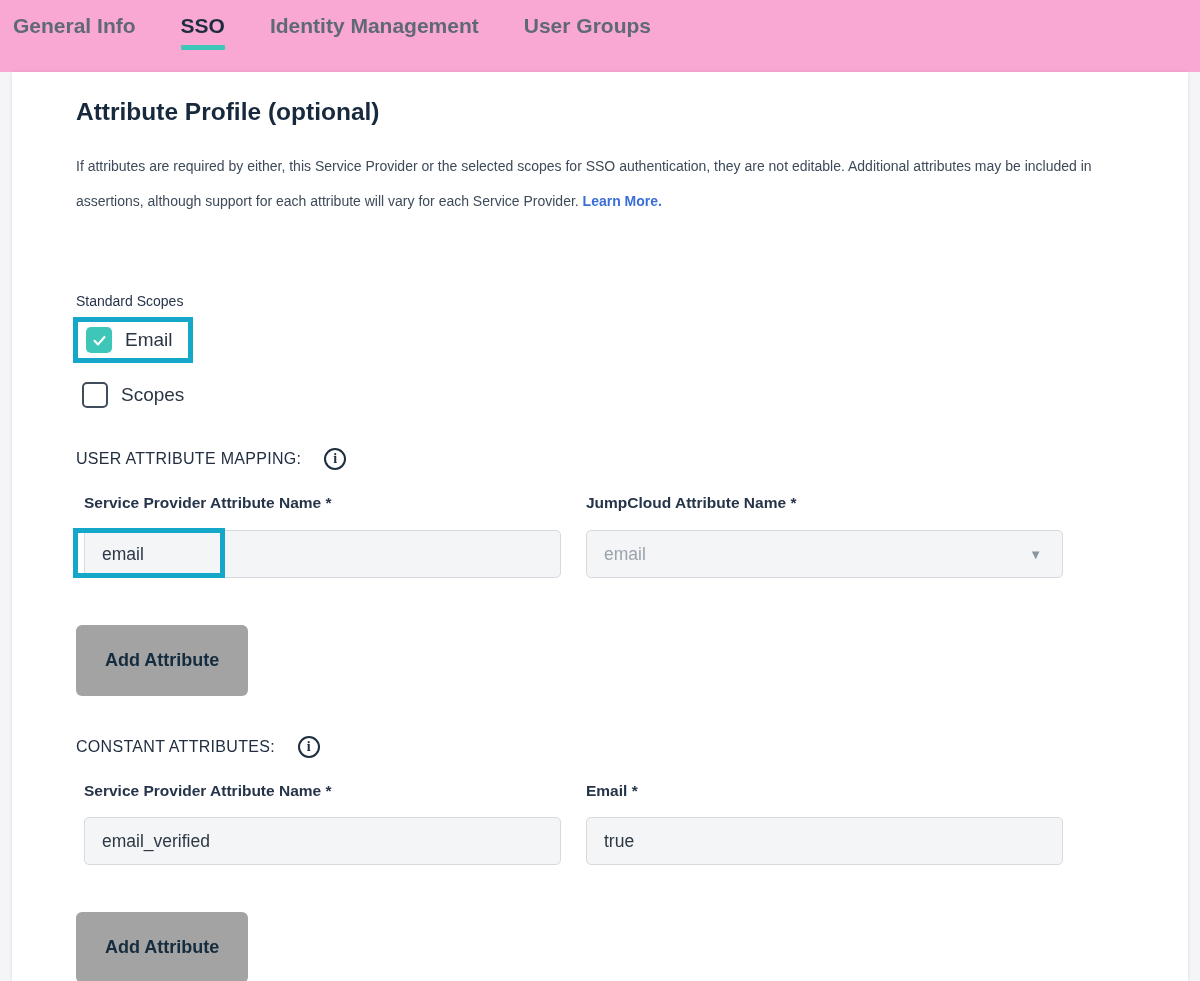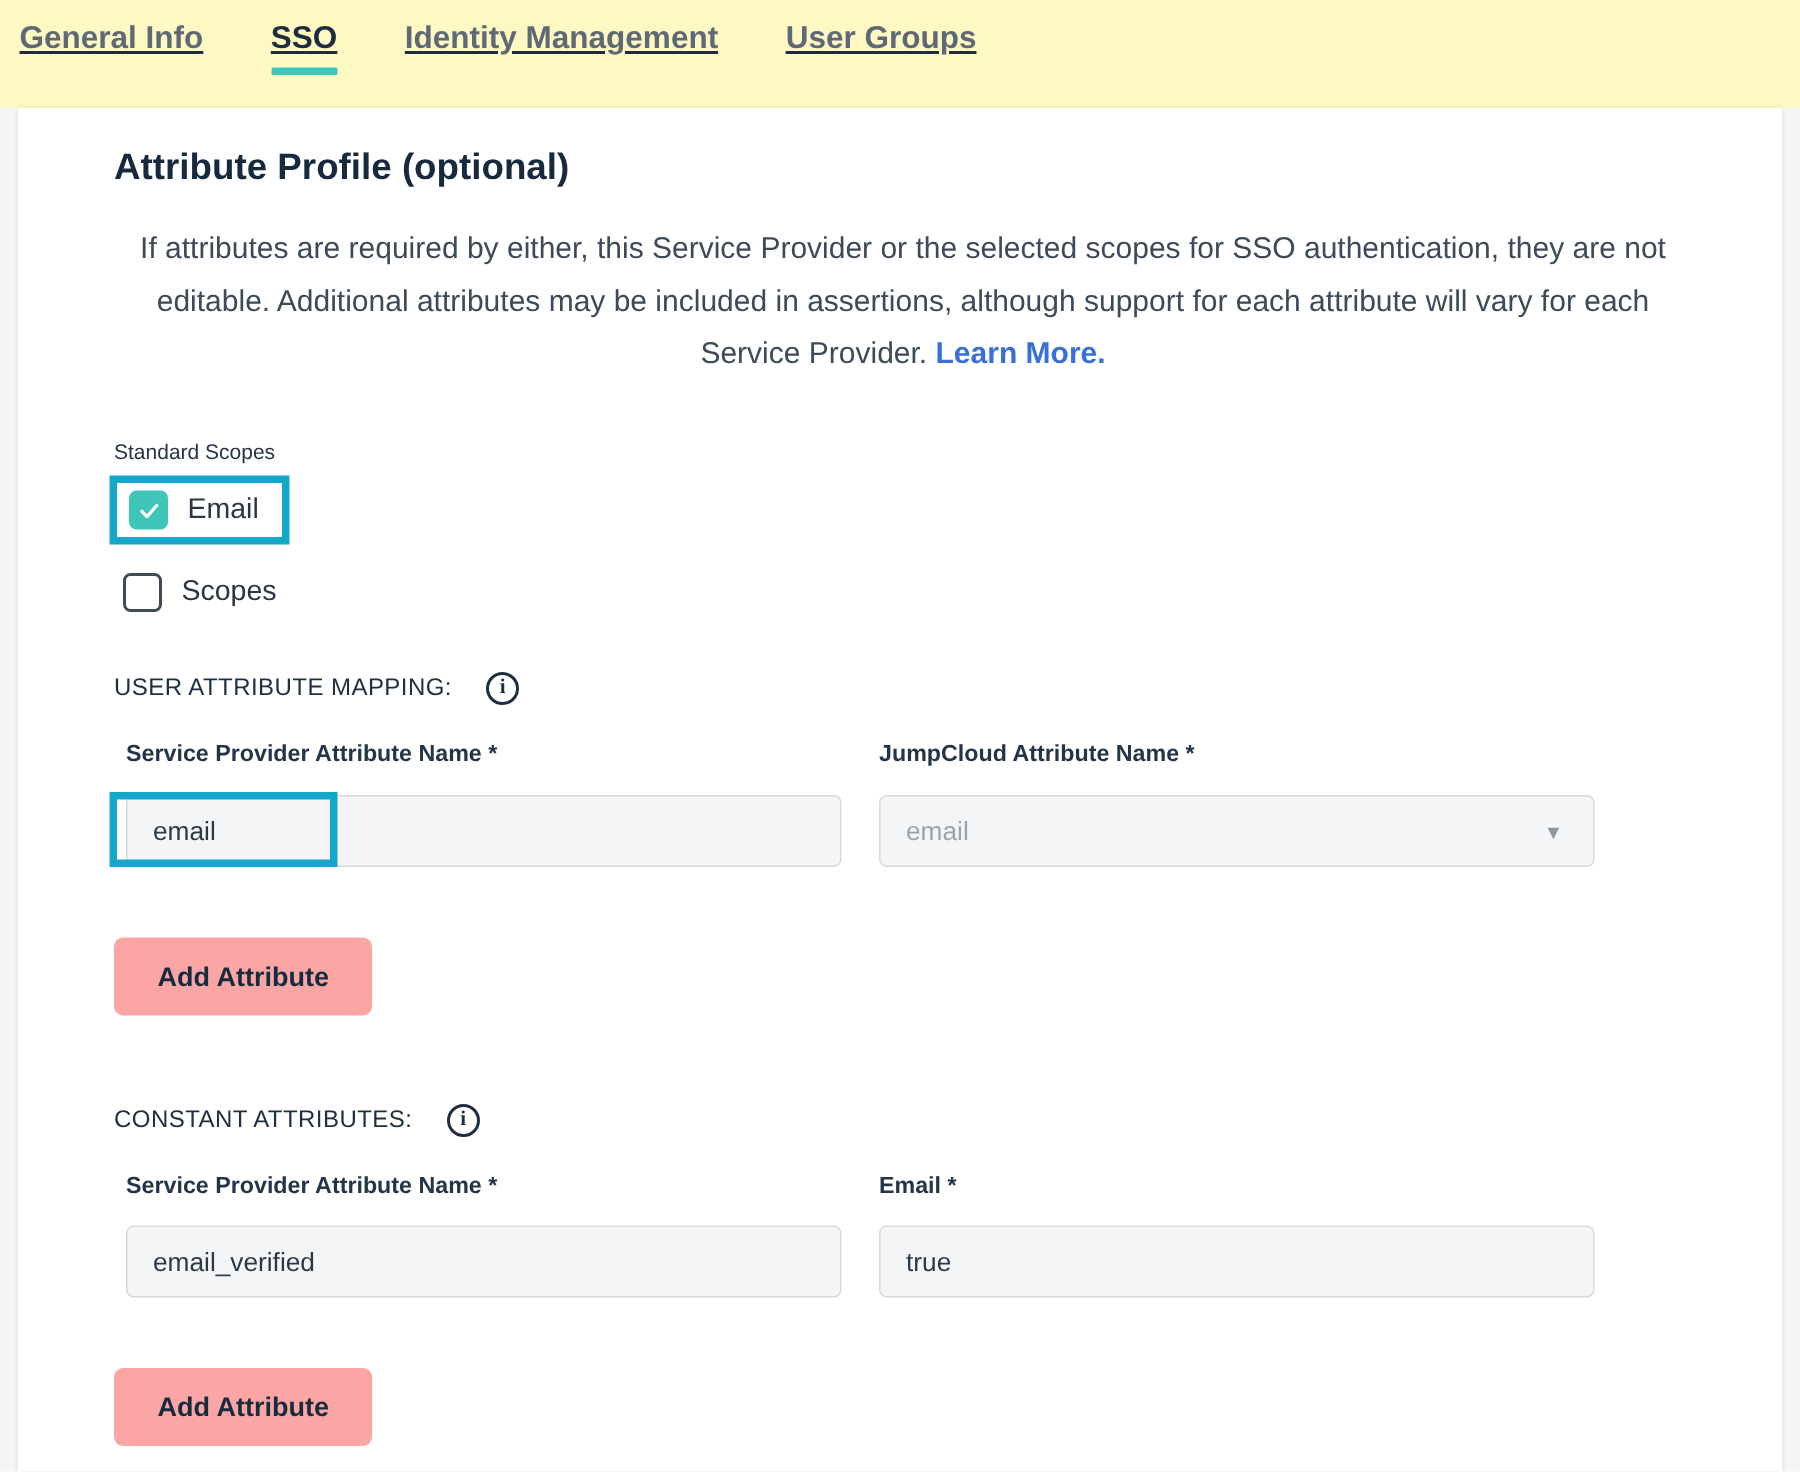--- a/index.html
+++ b/index.html
@@ -10,22 +10,21 @@
     color:#1e2d3e;
     overflow:hidden;
   }
 
   
   .tabbar {
     height:72px;
     display:flex;
     gap:45px;
     padding:14px 0 0 13px;
-    background:#fef9c3;
-    text-decoration:underline;
+    background:#f9a8d4;
   }
   .tab {
     font-size:21px;
     font-weight:700;
     color:#5f6975;
     cursor:pointer;
     white-space:nowrap;
   }
   .tab.active { color:#1d2c3e; }
   .tab .underline {
@@ -46,21 +45,21 @@
   }
 
   .title {
     position:absolute; left:64px; top:26px;
     font-size:24.5px; font-weight:700; color:#17293c;
   }
 
   .desc {
     position:absolute; left:64px; top:77px;
     width:1052px;
-    font-size:20px; line-height:35px; color:#3e4a59;text-align:center;
+    font-size:14px; line-height:35px; color:#3e4a59;
   }
   .link { color:#3a6fd8; font-weight:600; text-decoration:none; cursor:pointer; }
 
   .scopes-label {
     position:absolute; left:64px; top:221px;
     font-size:14px; color:#27334a;
   }
 
   .highlight-box {
     position:absolute;
@@ -129,22 +128,22 @@
     border-radius:5px;
     padding:0 20px 0 17px;
     display:flex; align-items:center; justify-content:space-between;
     font-size:17.5px; color:#9ba3ad;
     cursor:default;
   }
   .caret { font-size:13px; color:#8d959f; }
 
   .add-btn {
     position:absolute; left:64px;
-    height:52px; padding:0 29px;
-    background:#fca5a5;
+    height:71px; padding:0 29px;
+    background:#a3a3a3;
     border:none; border-radius:6px;
     font-family:"Liberation Sans", sans-serif;
     font-size:18px; font-weight:700; color:#142c3e;
     cursor:pointer;
   }
   .btn-uam { top:553px; }
   .btn-ca  { top:840px; }
 
   .col-rel { position:relative; }
 </style>

